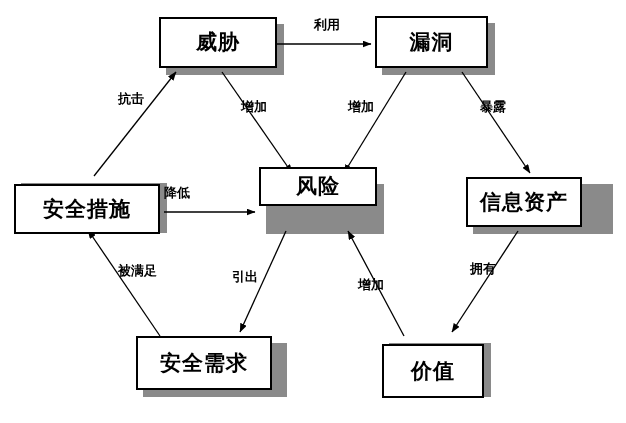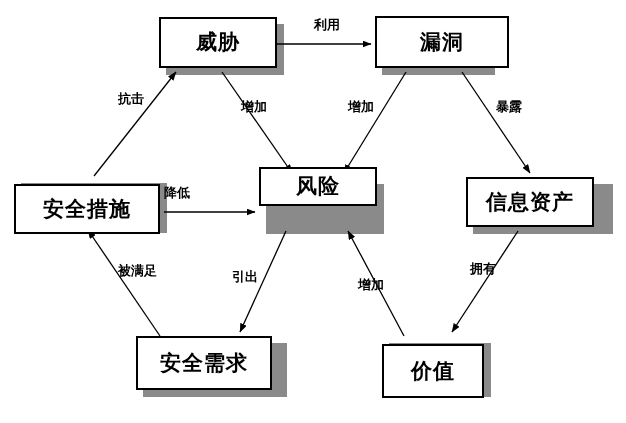--- a/index.html
+++ b/index.html
@@ -84,44 +84,44 @@
         <line x1="160" y1="336" x2="88" y2="230" stroke="#000000" stroke-width="1.3" marker-end="url(#arrowhead)"></line>
         <line x1="286" y1="231" x2="240" y2="332" stroke="#000000" stroke-width="1.3" marker-end="url(#arrowhead)"></line>
         <line x1="404" y1="336" x2="348" y2="231" stroke="#000000" stroke-width="1.3" marker-end="url(#arrowhead)"></line>
         <line x1="518" y1="231" x2="452" y2="332" stroke="#000000" stroke-width="1.3" marker-end="url(#arrowhead)"></line>
       </g>
   </svg>
   <div id="nodes-layer">
       <div class="node" style="left: 159px; top: 17px; width: 118px; height: 51px;">
         <span class="node-label">威胁</span>
       </div>
-      <div class="node" style="left: 375px; top: 16px; width: 134px; height: 52px;">
+      <div class="node" style="left: 375px; top: 16px; width: 113px; height: 52px;">
         <span class="node-label">漏洞</span>
       </div>
       <div class="node" style="left: 14px; top: 184px; width: 146px; height: 50px;">
         <span class="node-label">安全措施</span>
       </div>
       <div class="node" style="left: 259px; top: 167px; width: 118px; height: 39px;">
         <span class="node-label">风险</span>
       </div>
-      <div class="node" style="left: 466px; top: 177px; width: 128px; height: 50px;">
+      <div class="node" style="left: 466px; top: 177px; width: 116px; height: 50px;">
         <span class="node-label">信息资产</span>
       </div>
       <div class="node" style="left: 136px; top: 336px; width: 136px; height: 54px;">
         <span class="node-label">安全需求</span>
       </div>
       <div class="node" style="left: 382px; top: 344px; width: 102px; height: 54px;">
         <span class="node-label">价值</span>
       </div>
     </div>
   <div id="labels-layer">
       <div class="edge-label" style="left: 314px; top: 19px; font-family: Liberation Mono, monospace;">利用</div>
       <div class="edge-label" style="left: 118px; top: 92px;">抗击</div>
       <div class="edge-label" style="left: 241px; top: 100px;">增加</div>
       <div class="edge-label" style="left: 348px; top: 100px;">增加</div>
-      <div class="edge-label" style="left: 496px; top: 100px;">暴露</div>
+      <div class="edge-label" style="left: 480px; top: 100px;">暴露</div>
       <div class="edge-label" style="left: 164px; top: 186px;">降低</div>
       <div class="edge-label" style="left: 118px; top: 264px;">被满足</div>
       <div class="edge-label" style="left: 232px; top: 270px;">引出</div>
       <div class="edge-label" style="left: 358px; top: 278px;">增加</div>
       <div class="edge-label" style="left: 470px; top: 262px; text-align: right;">拥有</div>
     </div>
 </div>
 
 </body></html>

